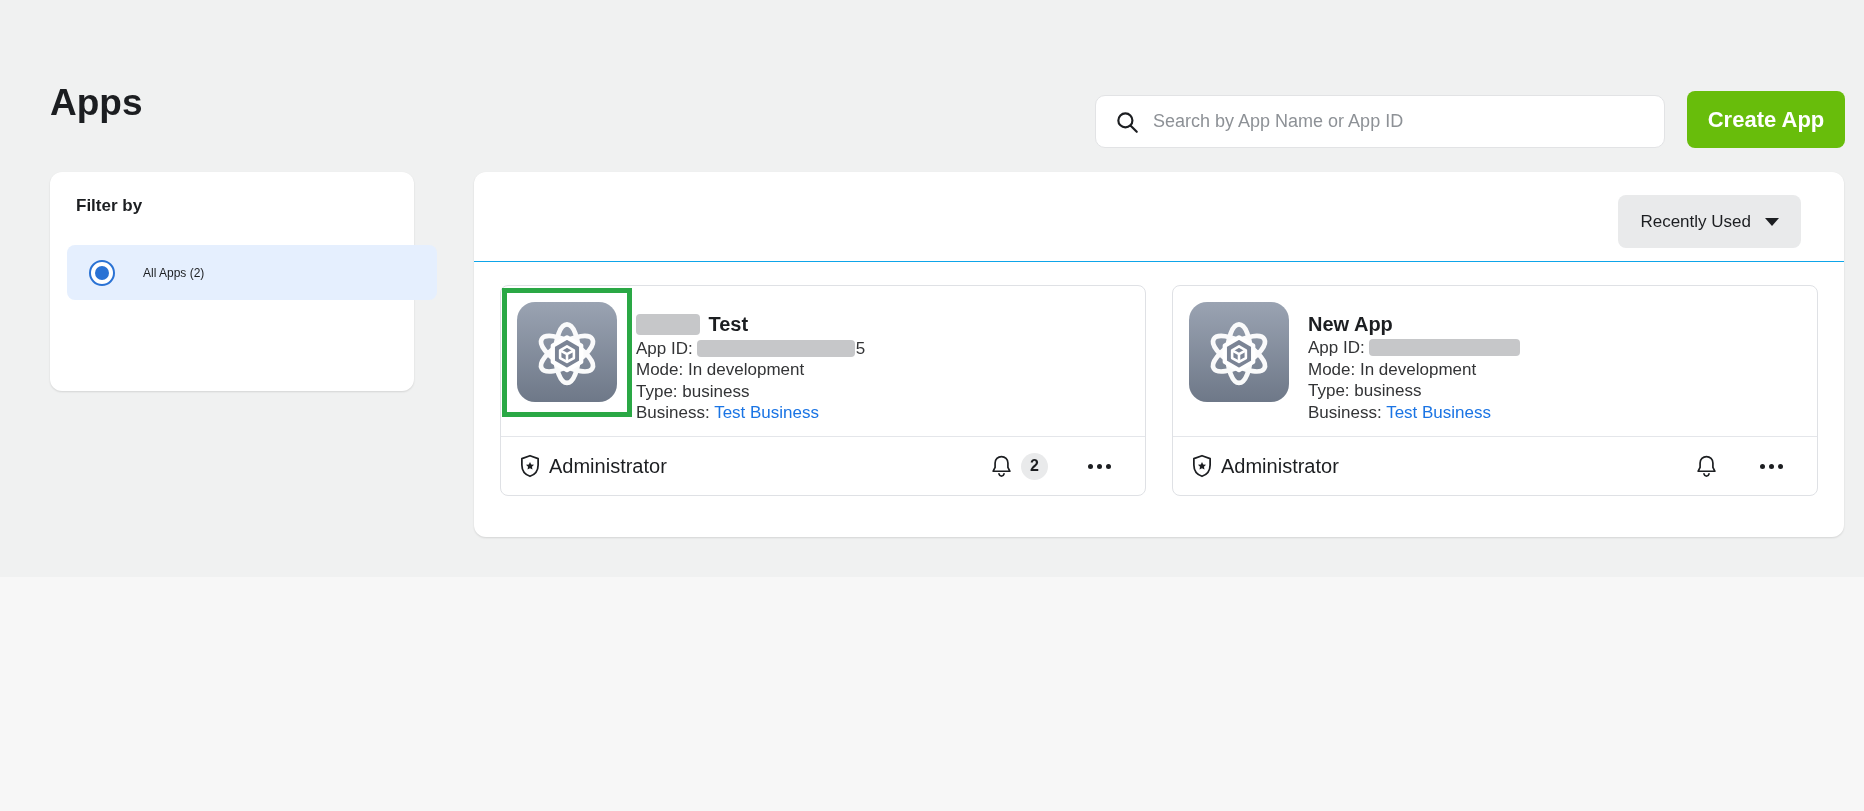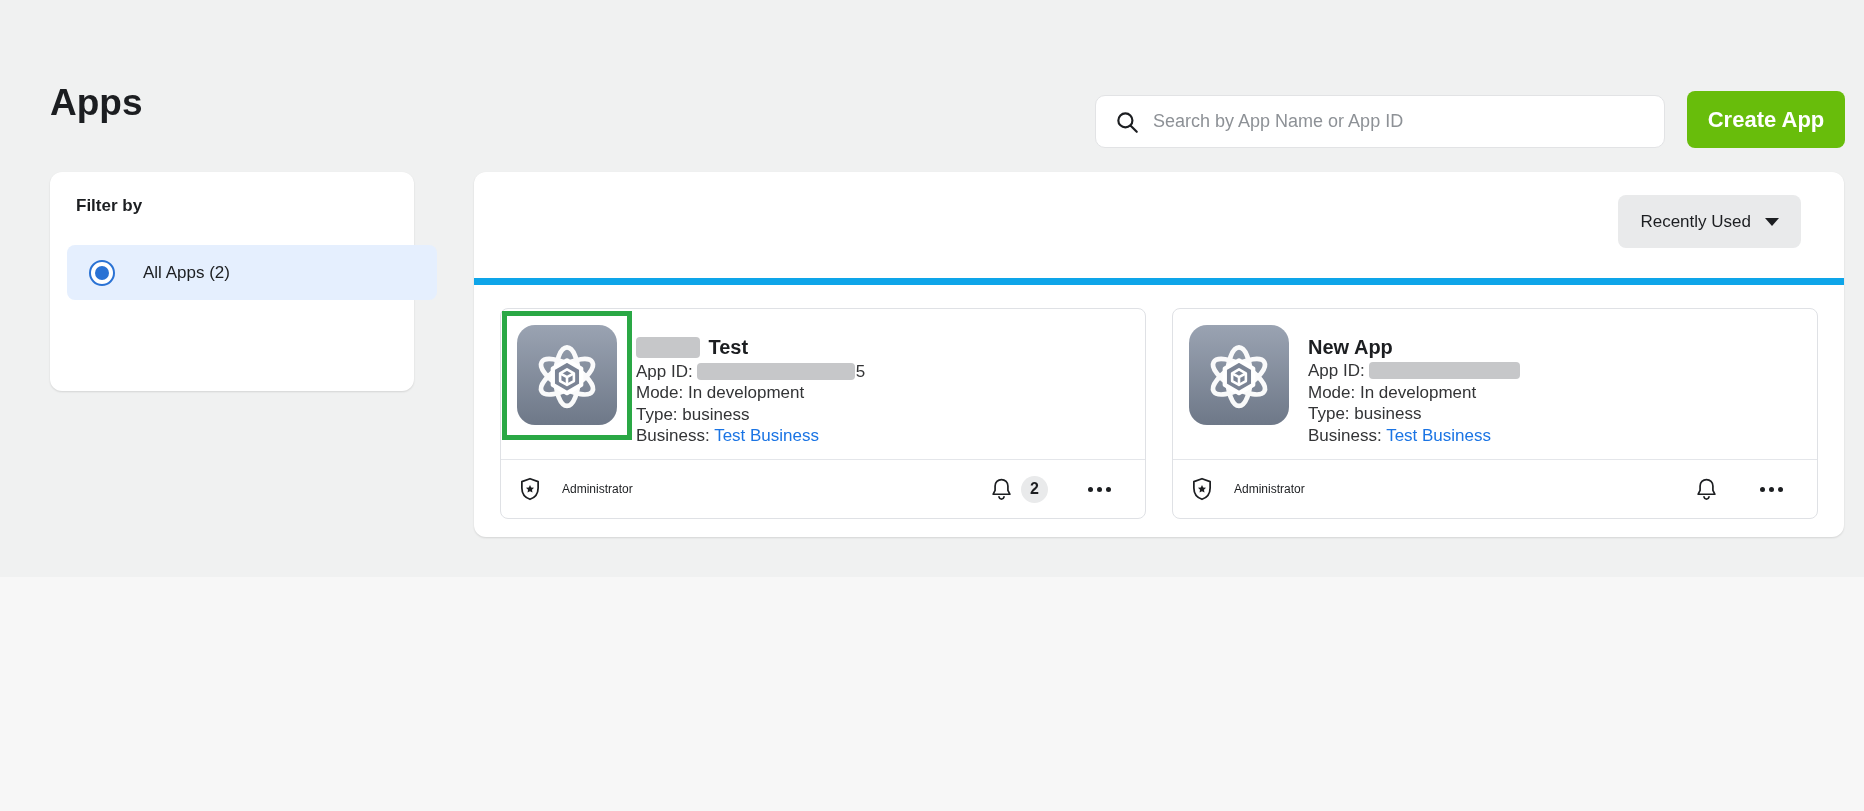--- a/index.html
+++ b/index.html
@@ -32,30 +32,30 @@
   .filter-card {
     position:absolute; left:50px; top:172px; width:364px; height:219px;
     background:#fff; border-radius:12px; box-shadow:0 1px 2px rgba(0,0,0,.12);
   }
   .filter-title { position:absolute; left:26px; top:24px; font-size:17px; font-weight:700; }
   .filter-option {
     position:absolute; left:17px; width:370px; height:55px; border-radius:8px;
     display:flex; align-items:center; padding-left:22px; gap:28px; cursor:pointer;
   }
   .filter-option.selected { background:#e5effe; }
-  .filter-option .label { font-size:17px; color:#1c1e21; }
+  .filter-option .label { font-size:12px; color:#1c1e21; }
   .radio { width:26px; height:26px; border-radius:50%; border:2px solid #ccd0d5; background:#fff; position:relative; flex:0 0 auto; }
   .radio.on { border-color:#2a72d4; }
   .radio.on::after { content:""; position:absolute; inset:4px; border-radius:50%; background:#2a72d4; }
   
   .apps-panel {
     position:absolute; left:474px; top:172px; width:1370px; height:365px;
     background:#fff; border-radius:12px; box-shadow:0 1px 2px rgba(0,0,0,.12);
   }
-  .panel-header { position:relative; height:113px; border-bottom:7px solid #0ea5e9; }
+  .panel-header { position:relative; height:90px; border-bottom:1px solid #0ea5e9; }
   .sort-btn {
     position:absolute; right:43px; top:23px; height:53px; padding:0 22px;
     background:#e9eaeb; border:none; border-radius:8px; cursor:pointer;
     display:flex; align-items:center; gap:14px; font-size:17px; color:#1c1e21;
     font-family:"Liberation Sans", sans-serif;
   }
   .caret-down { width:0; height:0; border-left:7px solid transparent; border-right:7px solid transparent; border-top:8px solid #1c1e21; }
   .panel-body { display:flex; justify-content:space-between; padding:23px 26px 0 26px; }
   .app-card { position:relative; width:646px; height:211px; border:1px solid #dfe1e5; border-radius:8px; background:#fff; }
   .card-main { position:relative; height:152px; }
@@ -74,21 +74,21 @@
   .detail-line { font-size:17px; line-height:21.5px; color:#333436; }
   .biz-link { color:#1a74e4; text-decoration:none; cursor:pointer; }
   .redact { display:inline-block; background:#c6c7c9; border-radius:4px; vertical-align:middle; }
   .redact.title-bar { width:64px; height:21px; margin:0 8px 3px -14px; }
   .redact.id-bar-1 { width:158px; height:17px; margin:0 1px 2px 4px; }
   .redact.id-bar-2 { width:151px; height:17px; margin:0 1px 2px 4px; }
   .card-footer {
     position:absolute; left:0; right:0; bottom:0; height:59px;
     border-top:1px solid #e4e6ea; display:flex; align-items:center; padding:0 28px 0 16px;
   }
-  .role { display:flex; align-items:center; gap:19px; font-size:12px; color:#1c1e21; }
+  .role { display:flex; align-items:center; gap:6px; font-size:20px; color:#1c1e21; }
   .footer-actions { margin-left:auto; display:flex; align-items:center; gap:6px; }
   .bell-btn { background:none; border:none; cursor:pointer; display:flex; align-items:center; padding:0; }
   .notif-badge {
     width:27px; height:27px; border-radius:50%; background:#e9eaeb;
     display:flex; align-items:center; justify-content:center;
     font-size:16px; font-weight:700; color:#1c1e21;
   }
   .more-btn { background:none; border:none; cursor:pointer; display:flex; gap:4px; align-items:center; padding:6px; margin-left:28px; }
   .more-btn i { width:5px; height:5px; border-radius:50%; background:#1c1e21; }
   

